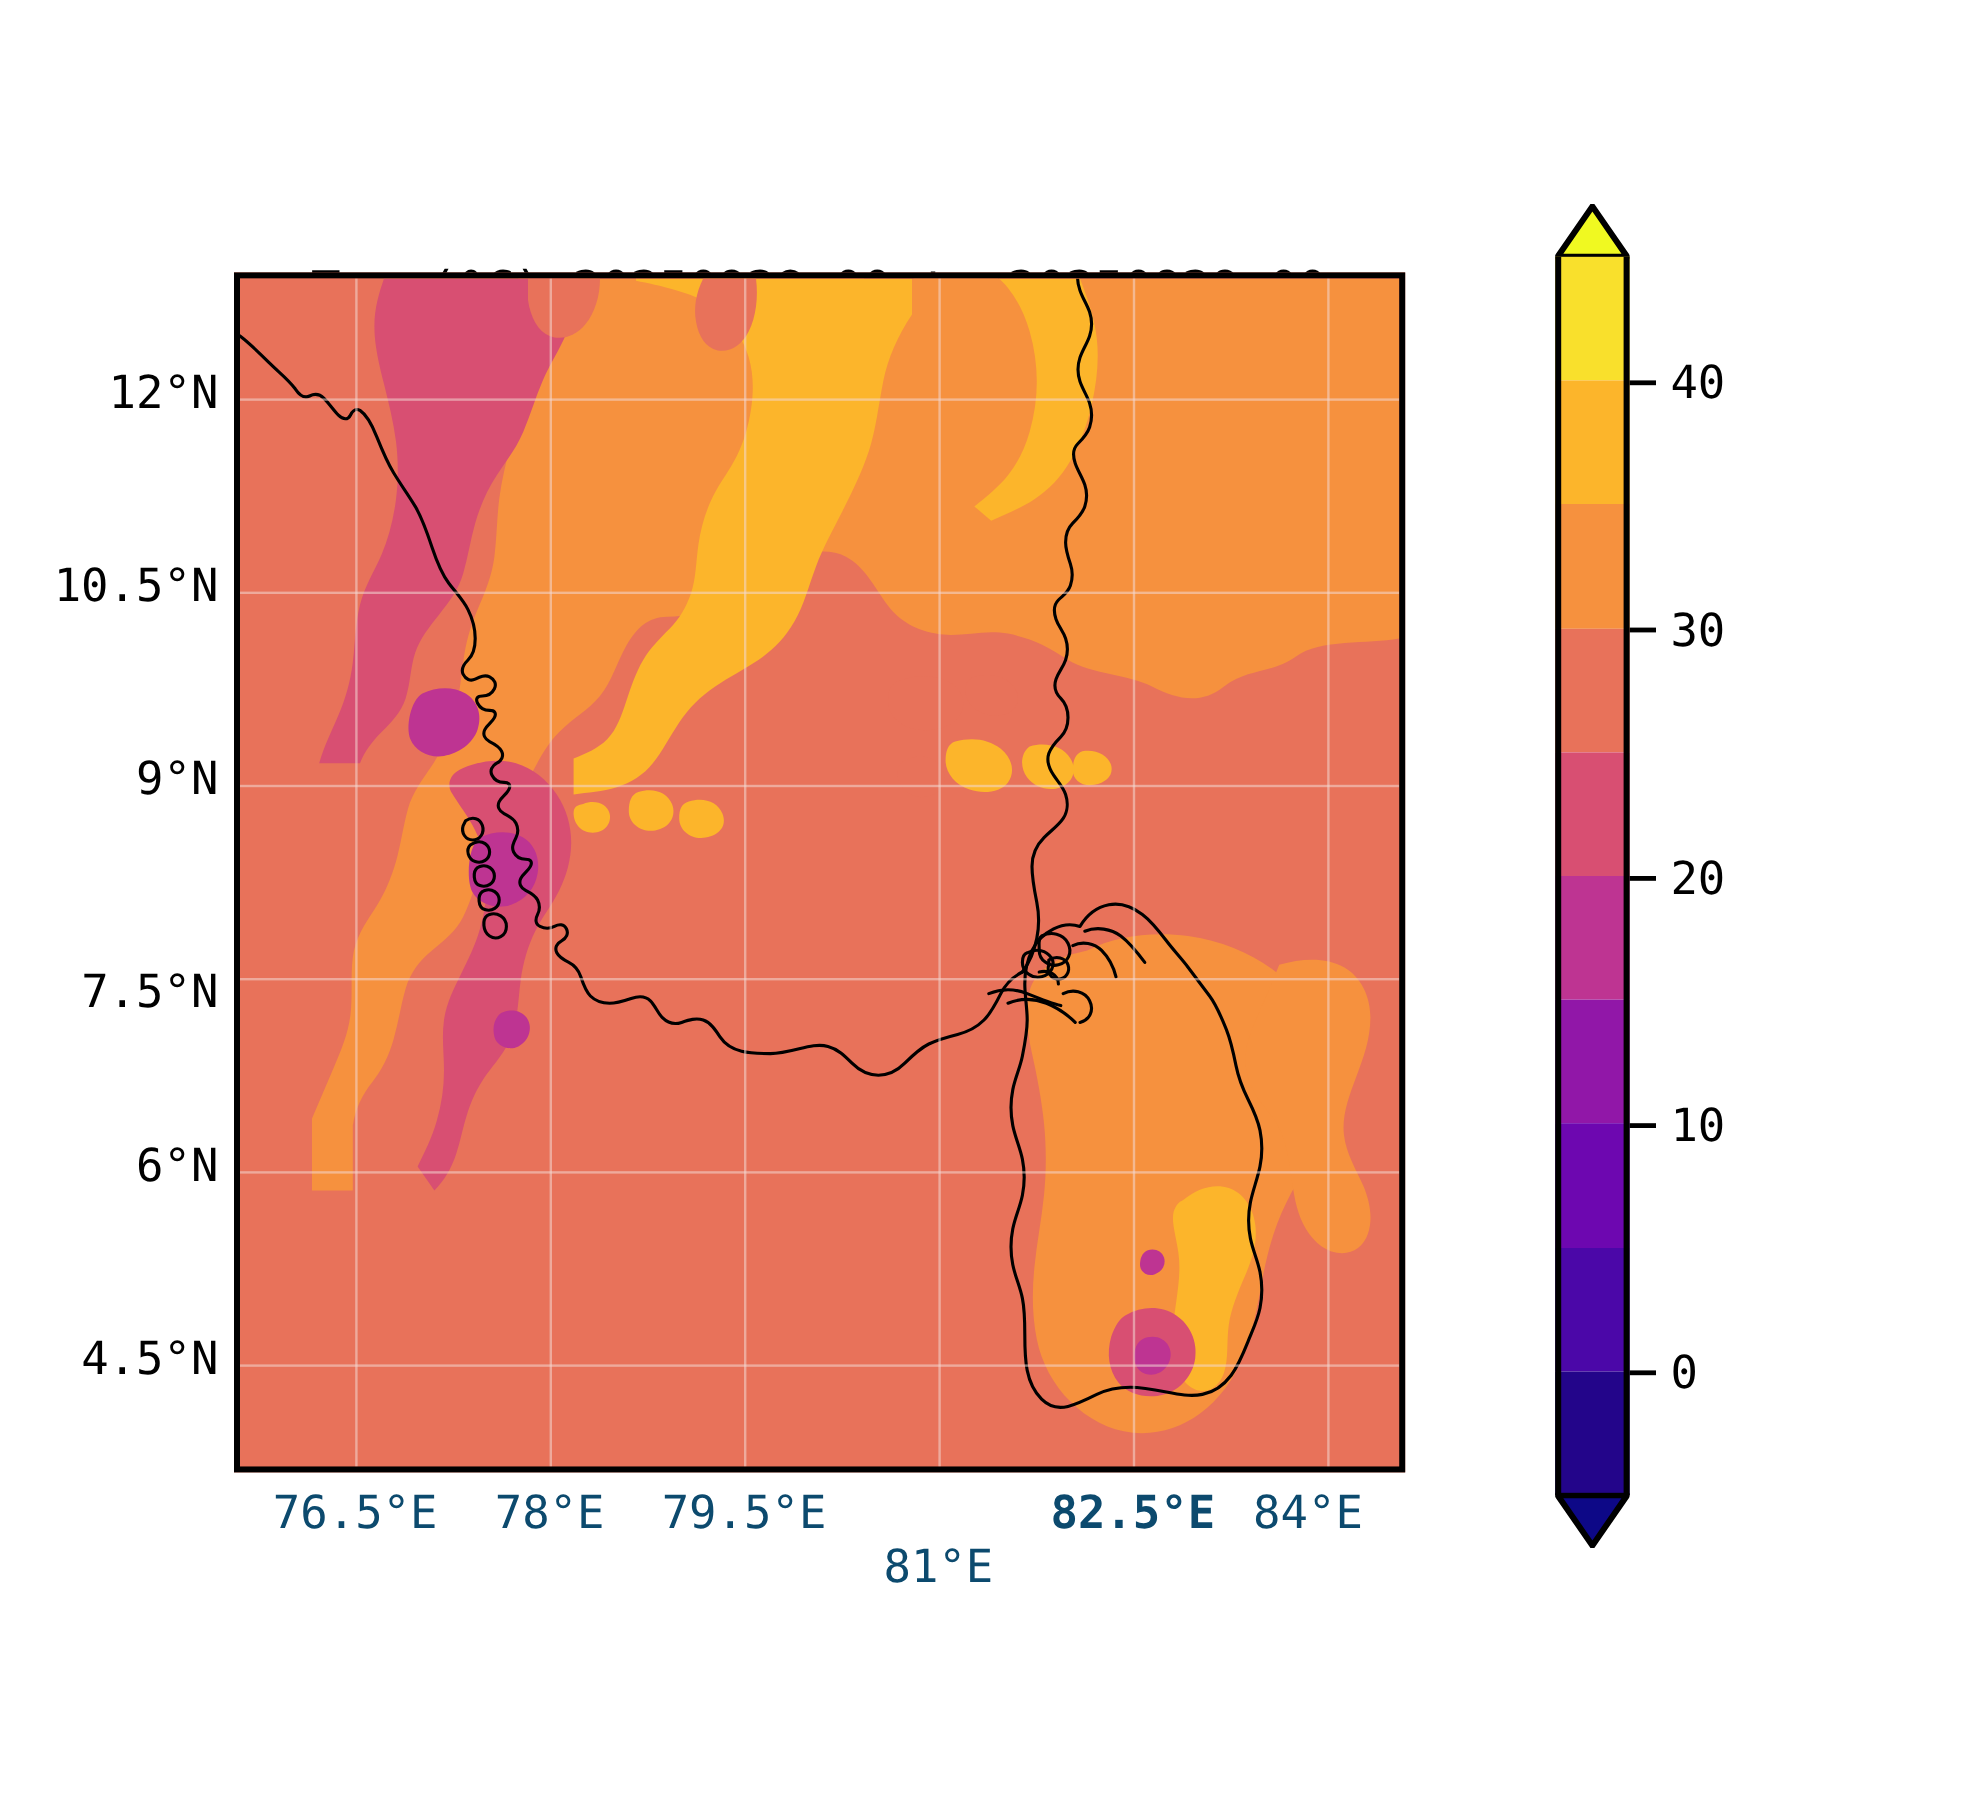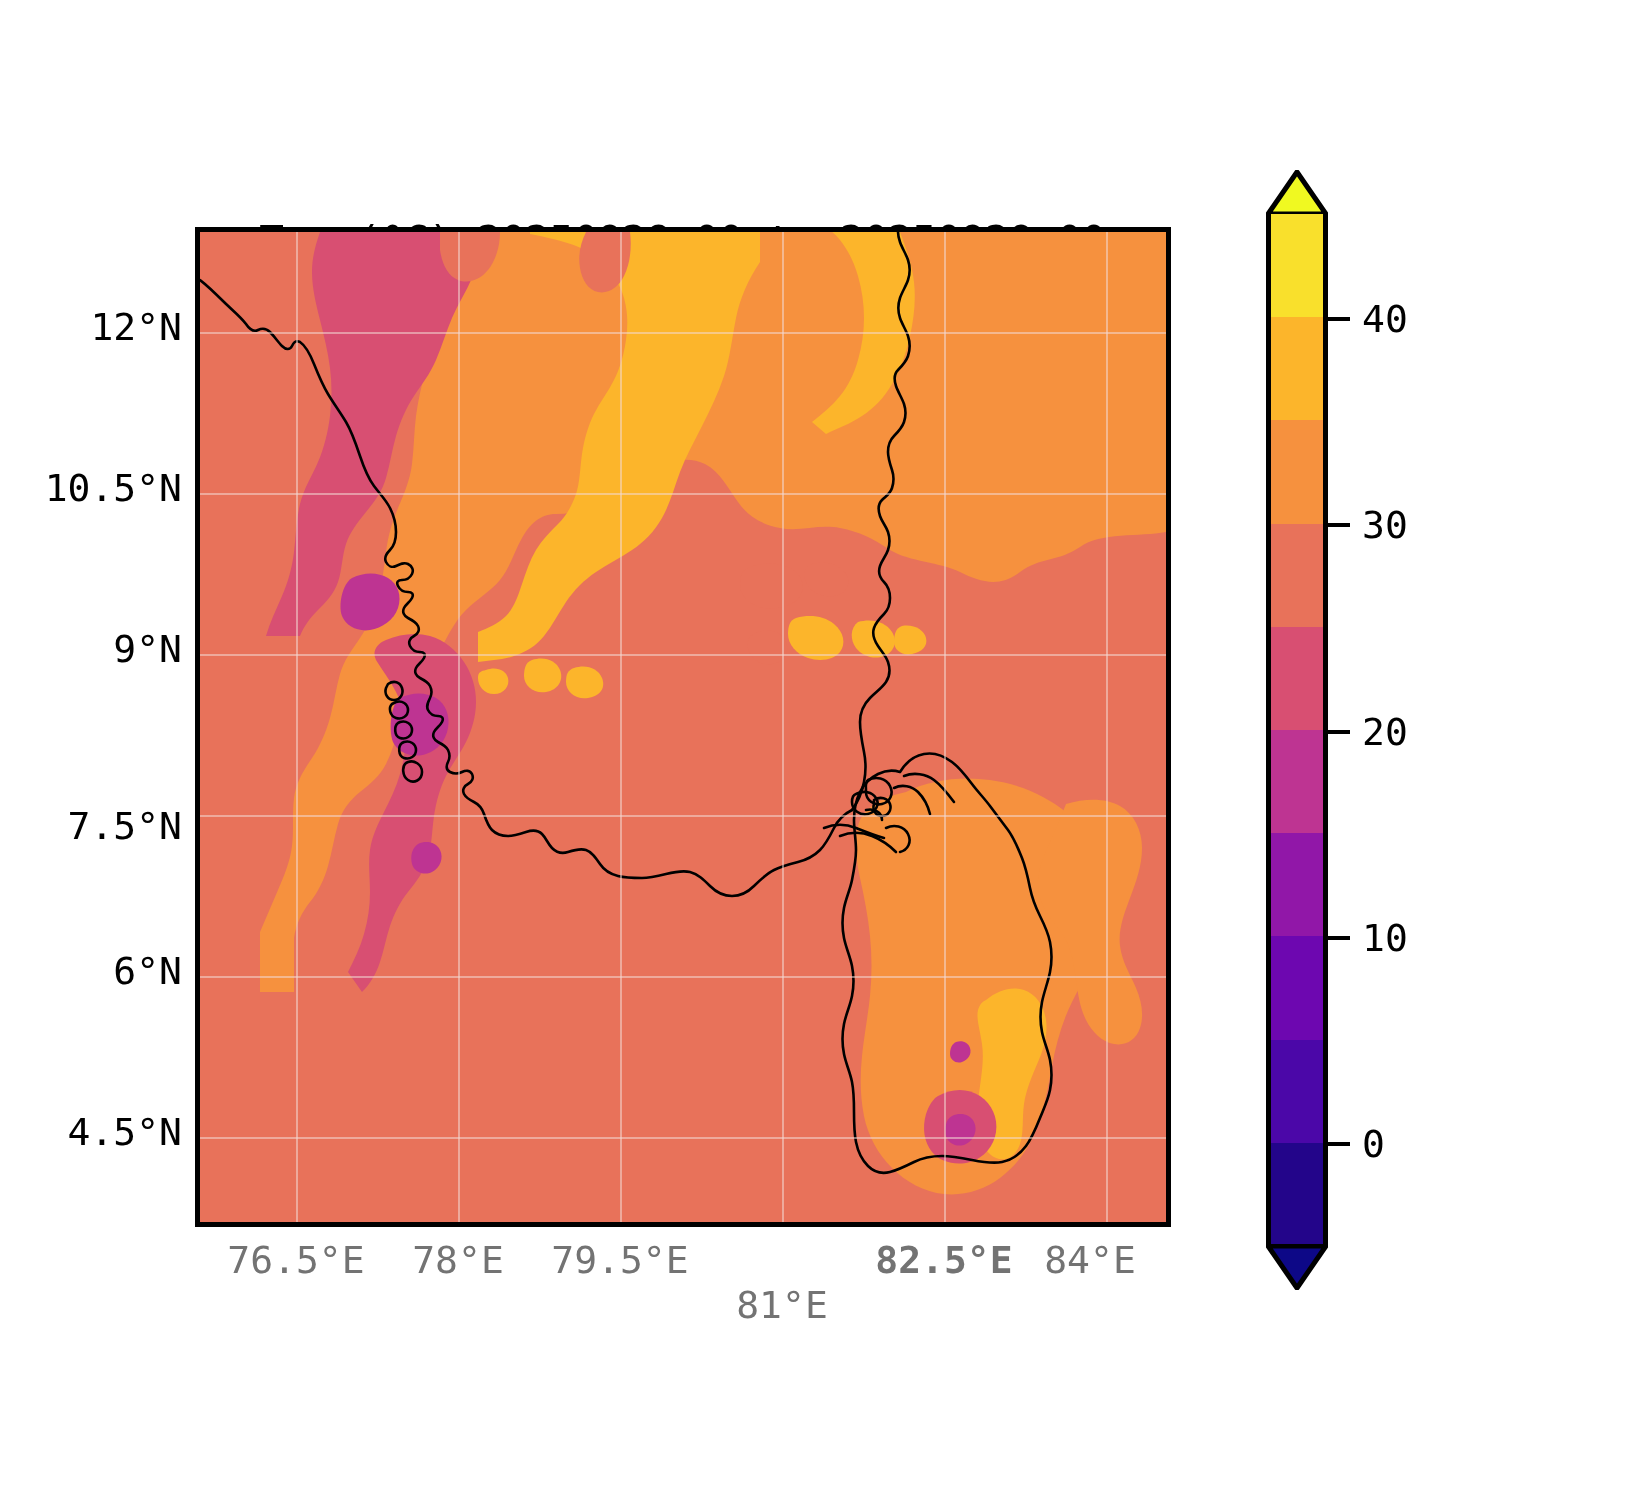--- a/index.html
+++ b/index.html
@@ -18,28 +18,28 @@
     border:5px solid #000;box-sizing:border-box;overflow:hidden;background:#E8725A;}
   #map-clip{position:absolute;inset:0;overflow:hidden;}
   #map-svg{position:absolute;left:0;top:0;width:966px;height:990px;display:block;}
 
   
   .gl{position:absolute;background:#f3d9d3;opacity:.55;}
   .gl-v{width:2px;top:0;bottom:0;}
   .gl-h{height:2px;left:0;right:0;}
 
   
-  .xtick{position:absolute;top:1238px;font-size:38px;color:#737373;
+  .xtick{position:absolute;top:1238px;font-size:38px;color:#0c4a6e;
     font-family:"DejaVu Sans Mono","Liberation Mono",monospace;transform:translateX(-50%);white-space:nowrap;}
   .ytick{position:absolute;left:182px;font-size:38px;color:#000;
     font-family:"DejaVu Sans Mono","Liberation Mono",monospace;transform:translateY(-50%);
     text-align:right;white-space:nowrap;}
 
   
-  #cbar-wrap{position:absolute;left:1266px;top:170px;width:52px;height:1120px;}
+  #cbar-wrap{position:absolute;left:1296px;top:170px;width:52px;height:1120px;}
   #cbar-body{position:absolute;left:0;top:44px;width:62px;height:1032px;}
   .cband{position:absolute;left:0;width:62px;}
   #cbar-outline{position:absolute;left:0;top:44px;width:62px;height:1032px;
     border-left:5px solid #000;border-right:5px solid #000;box-sizing:border-box;pointer-events:none;}
   #cbar-arrow-top{position:absolute;left:0;top:0;width:62px;height:46px;}
   #cbar-arrow-bot{position:absolute;left:0;top:1074px;width:62px;height:46px;}
   .ctick{position:absolute;left:62px;width:22px;height:4px;background:#000;}
   .ctick-lbl{position:absolute;left:96px;font-size:38px;color:#000;
     font-family:"DejaVu Sans Mono","Liberation Mono",monospace;transform:translateY(-50%);white-space:nowrap;}
 </style>

